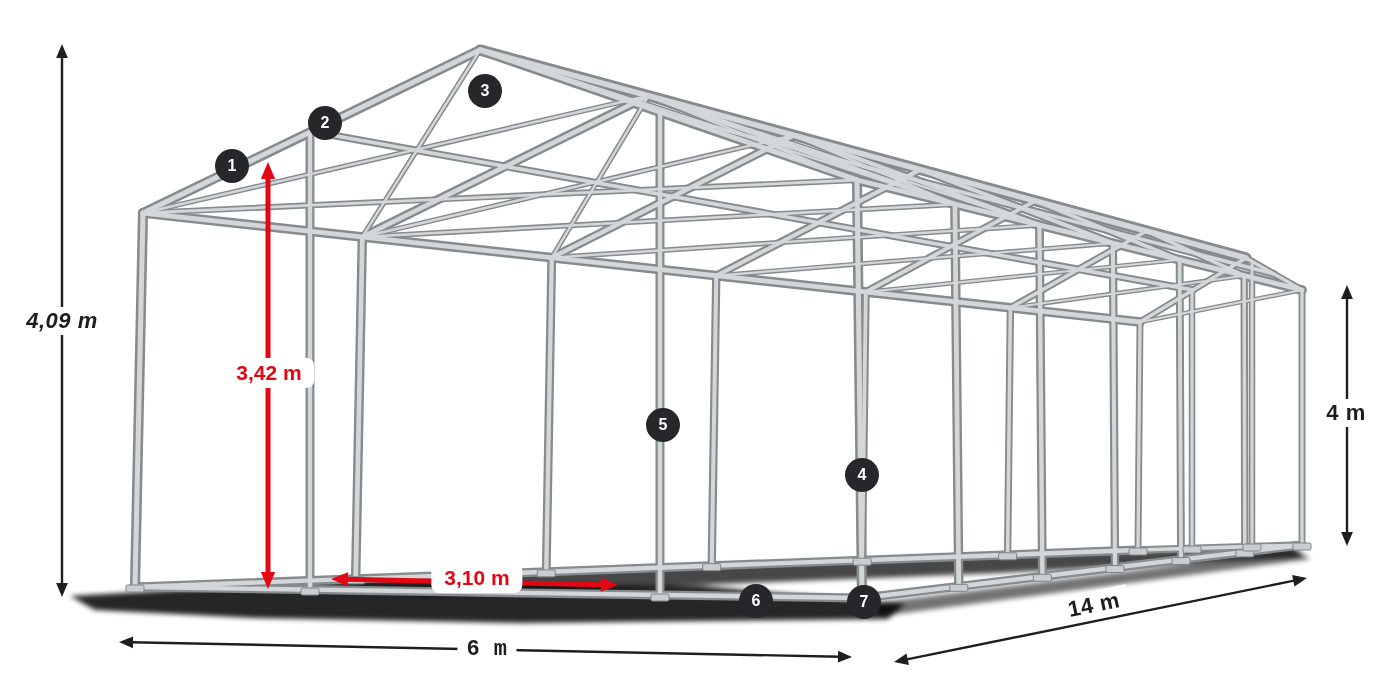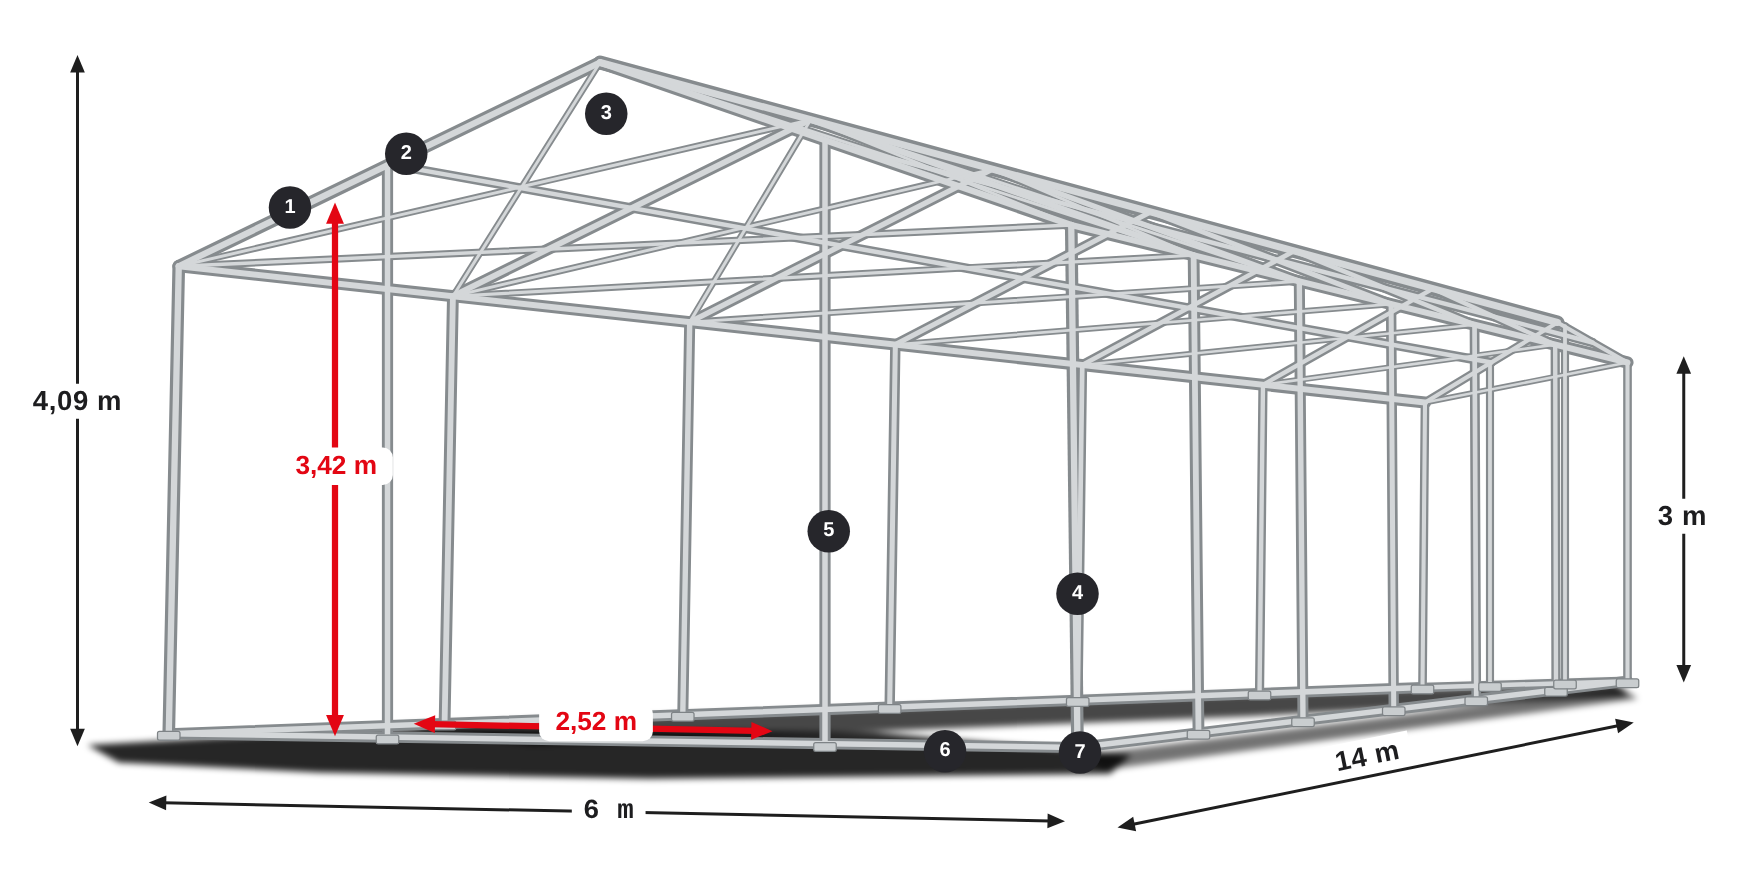--- a/index.html
+++ b/index.html
@@ -202,26 +202,26 @@
           <polygon points="268,589 260.86,572 275.14,572" fill="#e30613"></polygon>
         </g>
         <g>
           <line x1="345.4468432933261" y1="579.3020245984668" x2="603.5531567066739" y2="584.6979754015332" stroke="#e30613" stroke-width="5"></line>
           <polygon points="331,579 347.84705054349416,586.4937632725456 348.14552191139074,572.2168828414939" fill="#e30613"></polygon>
           <polygon points="618,585 600.8544780886092,591.7831171585061 601.1529494565058,577.5062367274544" fill="#e30613"></polygon>
         </g>
       </g>
   </svg>
 
-  <div class="dim dim-black" style="left:62px;top:321px;">4,09 m</div>
-  <div class="dim dim-black" style="left:1346px;top:413px;">3 m</div>
+  <div class="dim dim-black" style="left:62px;top:321px;font-style:italic;">4,09 m</div>
+  <div class="dim dim-black" style="left:1346px;top:413px;">4 m</div>
   <div class="dim dim-black" style="left:487px;top:649px;font-family:Liberation Mono, monospace;">6 m</div>
   <div class="dim dim-black dim-rot" style="left:1094px;top:605px;">14 m</div>
   <div class="dim dim-red" style="left:269px;top:373px;">3,42 m</div>
-  <div class="dim dim-red" style="left:477px;top:578px;">2,52 m</div>
+  <div class="dim dim-red" style="left:477px;top:578px;">3,10 m</div>
 
   <div class="badge" style="left:232px;top:166px;">1</div>
   <div class="badge" style="left:325px;top:123px;">2</div>
   <div class="badge" style="left:485px;top:91px;">3</div>
   <div class="badge" style="left:862px;top:475px;">4</div>
   <div class="badge" style="left:663px;top:425px;">5</div>
   <div class="badge" style="left:756px;top:601px;">6</div>
   <div class="badge" style="left:864px;top:602px;">7</div>
 
 </div>

